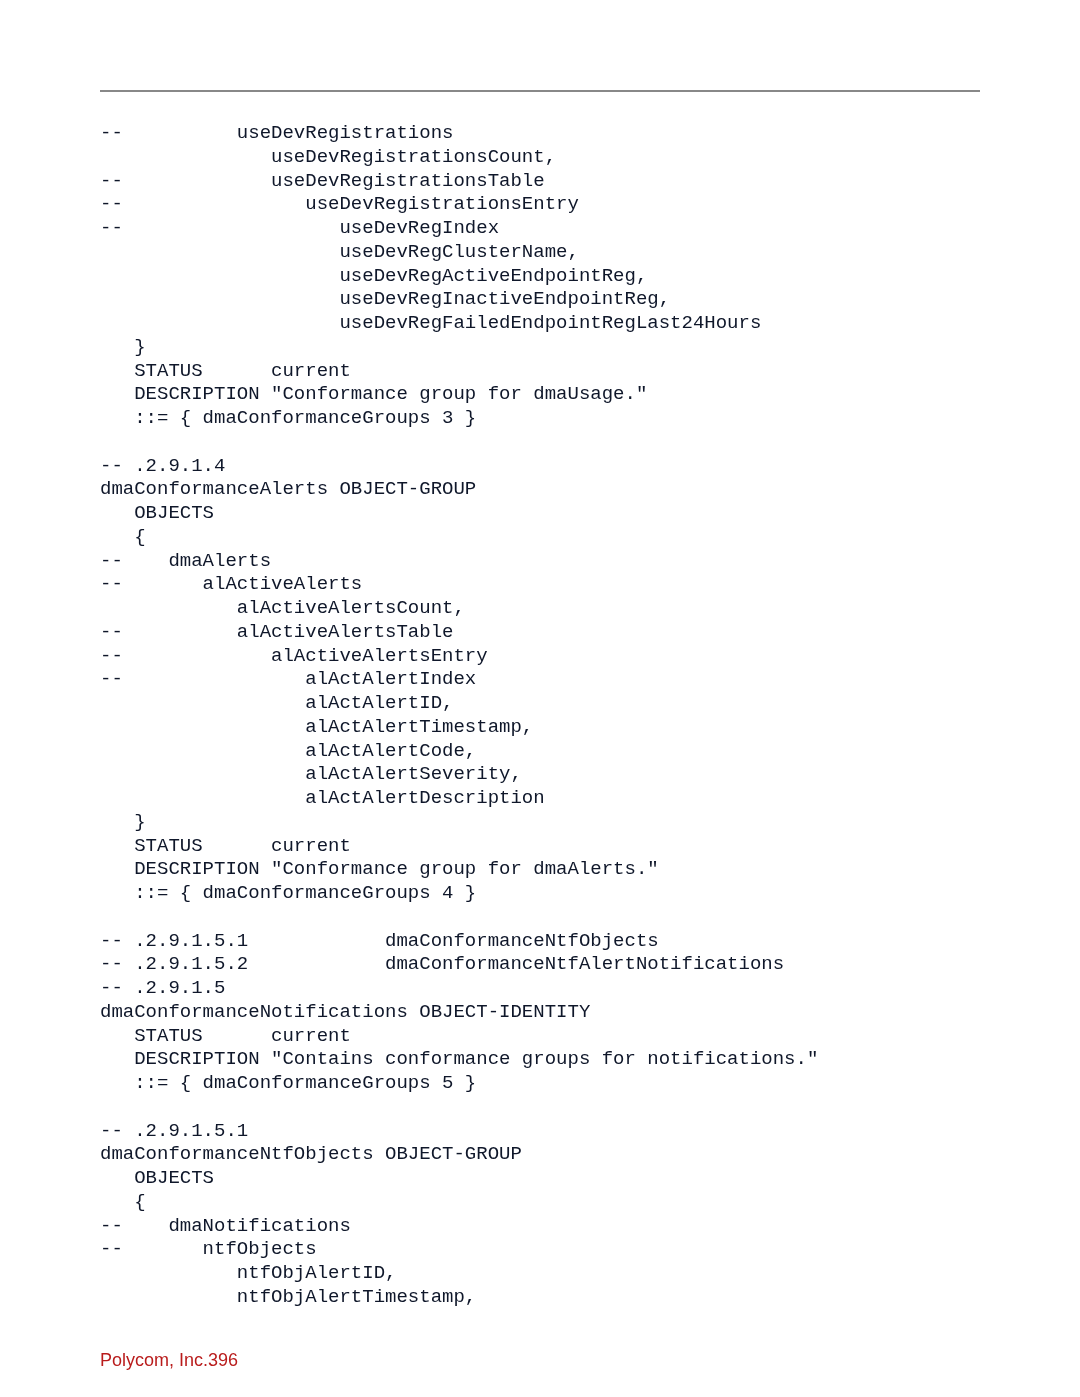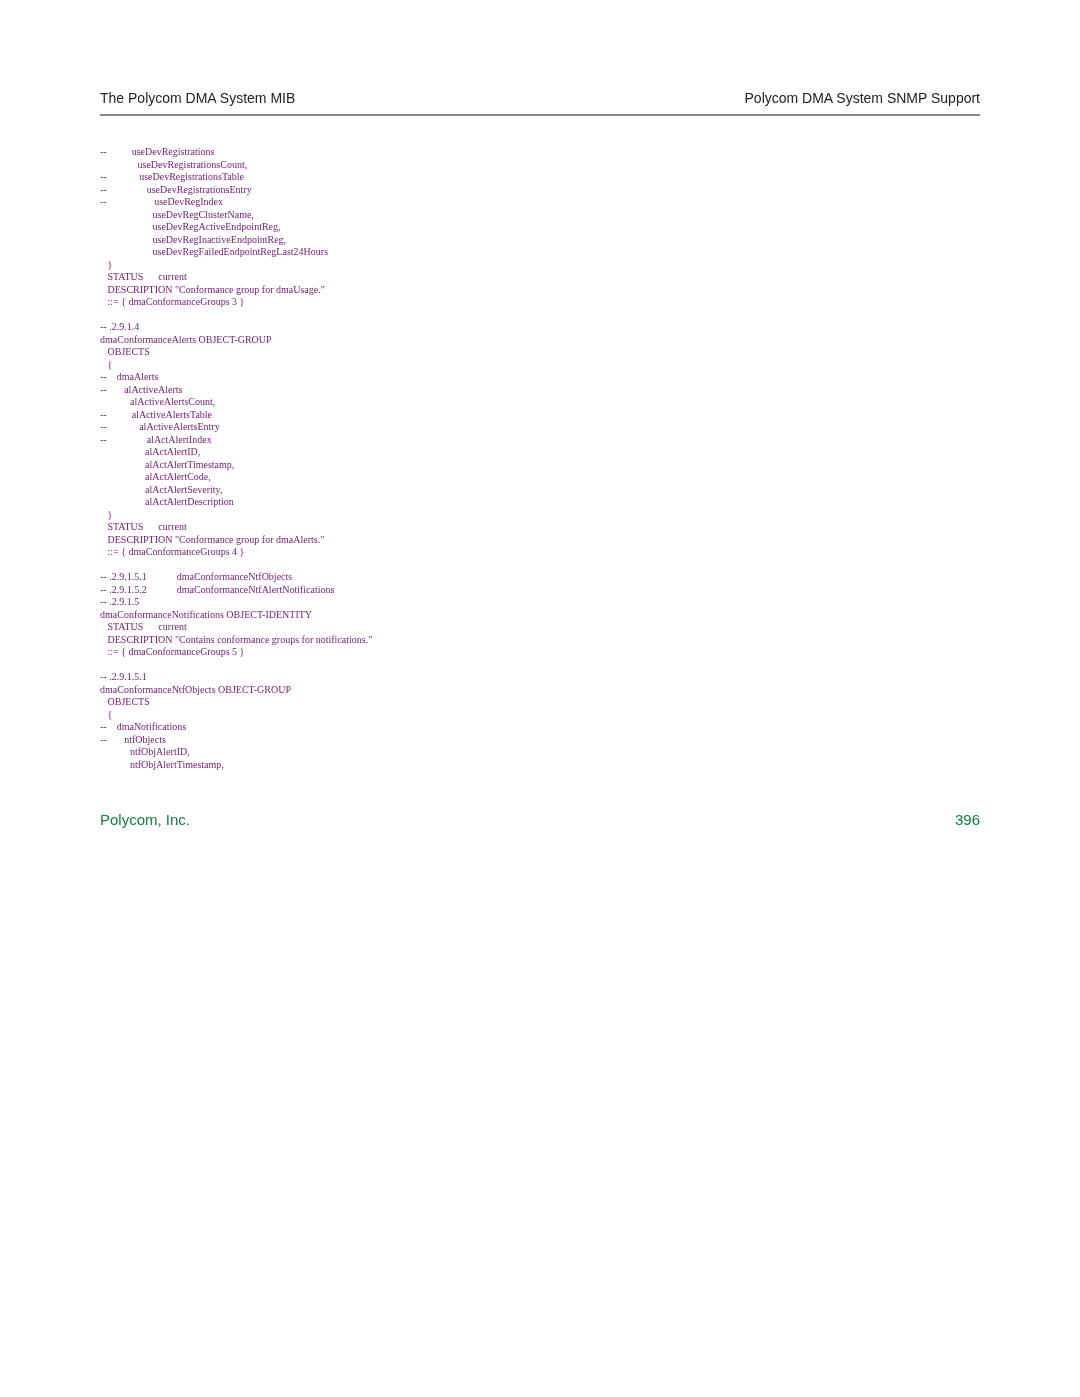--- a/index.html
+++ b/index.html
@@ -18,42 +18,37 @@
     font-size: 14px;
     color: #222;
     padding-bottom: 8px;
   }
   .header-rule {
     border: none;
     border-top: 2px solid #888;
     margin: 0 0 30px 0;
   }
   .code-block {
-    font-family: Liberation Serif, serif;
-    font-size: 10px;
+    font-family: Liberation Mono, monospace;
+    font-size: 19px;
     line-height: 1.25;
     white-space: pre;
-    color: #701a75;
+    color: #0f172a;
   }
   .footer-row {
     display: flex;
-    justify-content: space-between;
-    font-size: 15px;
-    color: #15803d;
+    font-size: 18px;
+    color: #b91c1c;
     margin-top: 40px;
   }
 </style>
 </head>
 <body>
 
 <div class="page">
-  <div class="header-row">
-    <span>The Polycom DMA System MIB</span>
-    <span>Polycom DMA System SNMP Support</span>
-  </div>
   <hr class="header-rule">
   <div class="code-block">--          useDevRegistrations
                useDevRegistrationsCount,
 --             useDevRegistrationsTable
 --                useDevRegistrationsEntry
 --                   useDevRegIndex
                      useDevRegClusterName,
                      useDevRegActiveEndpointReg,
                      useDevRegInactiveEndpointReg,
                      useDevRegFailedEndpointRegLast24Hours

